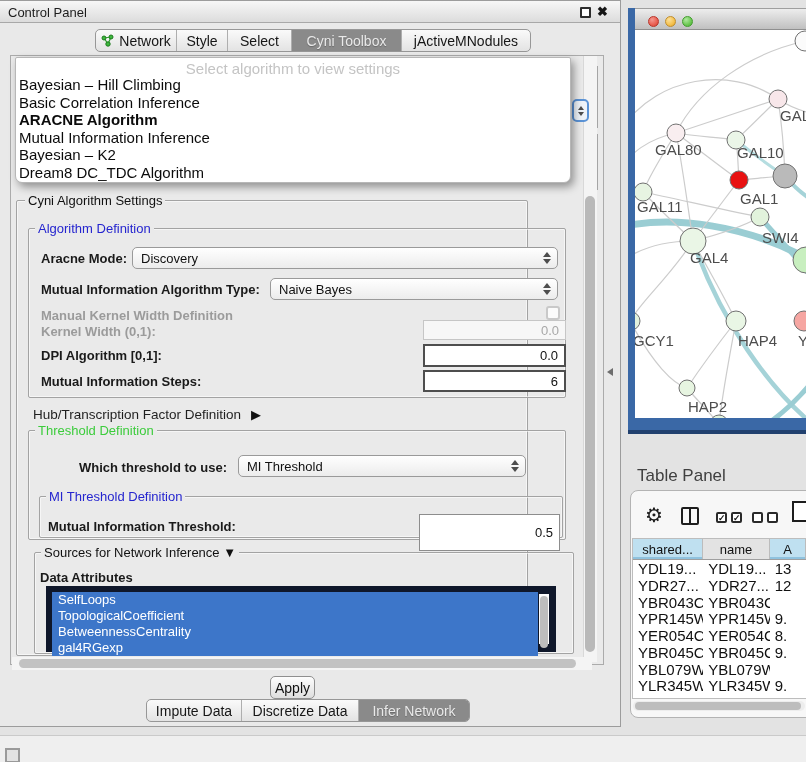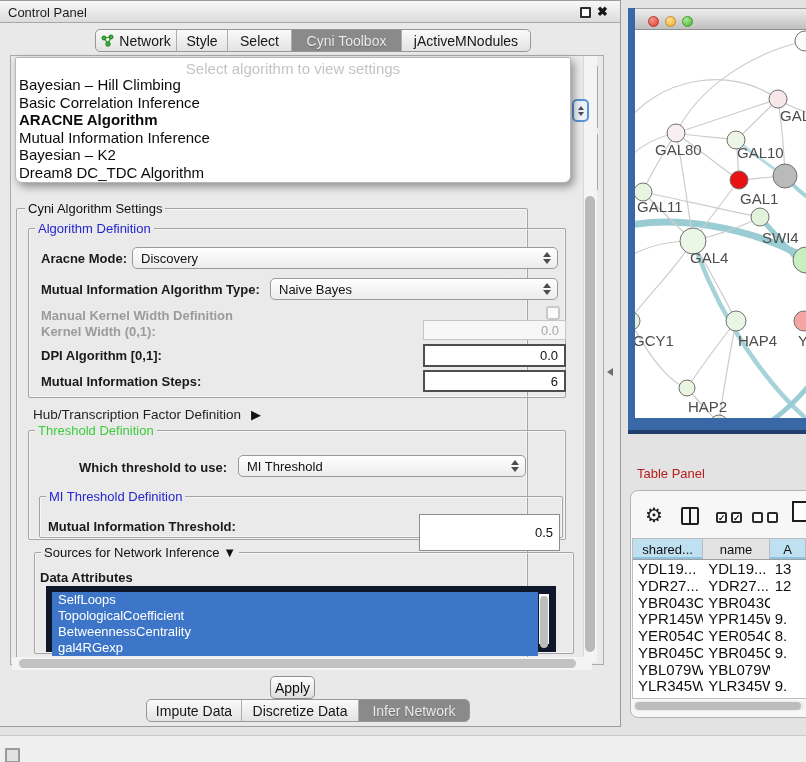--- a/index.html
+++ b/index.html
@@ -65,21 +65,21 @@
   .net-window{left:628px;top:8px;width:178px;height:422px;border-left:7px solid #3a68a6;background:#fff}
   .net-titlebar{left:0;top:0;right:0;height:22px;background:linear-gradient(#ededed,#c0c0c0);border-bottom:1px solid #8f8f8f;border-top:1px solid #9f9f9f}
   .tl{position:absolute;top:7px;width:11px;height:11px;border-radius:50%}
   .tl.red{background:radial-gradient(circle at 35% 30%,#f49890,#ea5f51 60%,#d2402f);border:1px solid #b9352a}
   .tl.yellow{background:radial-gradient(circle at 35% 30%,#fbdf9a,#f5c14e 60%,#dfa32e);border:1px solid #c08e2c}
   .tl.green{background:radial-gradient(circle at 35% 30%,#b0e8a0,#6cc853 60%,#4aad33);border:1px solid #429d2e}
   .net-bottom{left:628px;top:430px;width:178px;height:4px;background:#21406e}
   .net-blue-band{left:628px;top:418px;width:178px;height:12px;background:#3a68a6}
   .divider-caret{left:607px;top:368px;width:0;height:0;border-top:4px solid transparent;border-bottom:4px solid transparent;border-right:6px solid #6d6d6d}
   
-  .tp-title{left:637px;top:466px;font-size:13px;color:#b91c1c}
+  .tp-title{left:637px;top:466px;font-size:17px;color:#404040}
   .tp-box{left:630px;top:490px;width:180px;height:228px;background:#f7f7f7;border:1px solid #b3b3b3;border-radius:8px 0 0 8px}
   .gear-ico{left:645px;top:503px;font-size:20px;color:#1d1d1d}
   .cols-ico{left:681px;top:507px;width:18px;height:18px;border:2px solid #1d1d1d;border-radius:2px}
   .cols-ico::after{content:"";position:absolute;left:6px;top:0;width:2px;height:14px;background:#1d1d1d}
   .cb{position:absolute;width:11px;height:11px;border:2px solid #2a2a2a;border-radius:2px;background:#fff;font-size:9px;line-height:8px;text-align:center;font-weight:bold}
   .doc-ico{left:792px;top:501px;width:16px;height:21px;border:2px solid #1d1d1d;background:#fff}
   .tbl{left:632px;top:538px;width:174px;height:161px;overflow:hidden;border:1px solid #bdbdbd;border-right:none;background:#fff}
   .tbl-head{display:flex;height:21px;border-bottom:1px solid #9f9f9f}
   .th{font-size:13px;display:flex;align-items:center;justify-content:center;background:#e3e3e3;border-right:1px solid #bcbcbc;height:100%}
   .th.hl{background:#bfe0f0;box-shadow:inset 0 -2px 0 #8fc2de}
@@ -134,21 +134,21 @@
 </div>
 
 <div class="abs frag-line" style="left:597px;top:66px;width:1px;height:61px"></div>
 <div class="abs frag-line" style="left:589px;top:127px;width:9px;height:1px"></div>
 <div class="abs frag-line" style="left:597px;top:134px;width:1px;height:56px"></div>
 <div class="abs blue-stepper">
     <i class="tri-up"></i>
     <i class="tri-dn"></i>
   </div>
 
-<div class="group" style="left:16px;top:208px;width:512px;height:456px">
+<div class="group" style="left:16px;top:200px;width:512px;height:456px">
   <span class="legend" style="left:8px;top:-8px">Cyni Algorithm Settings</span>
 </div>
 
 <div class="group" style="left:28px;top:228px;width:538px;height:170px">
   <span class="legend blue" style="left:6px;top:-8px">Algorithm Definition</span>
 </div>
 <span class="lbl" style="left:41px;top:251px">Aracne Mode:</span>
 <div class="combo" style="left:132px;top:247px;width:426px">
   <span class="ctext">Discovery</span>
   <span class="stepper">

